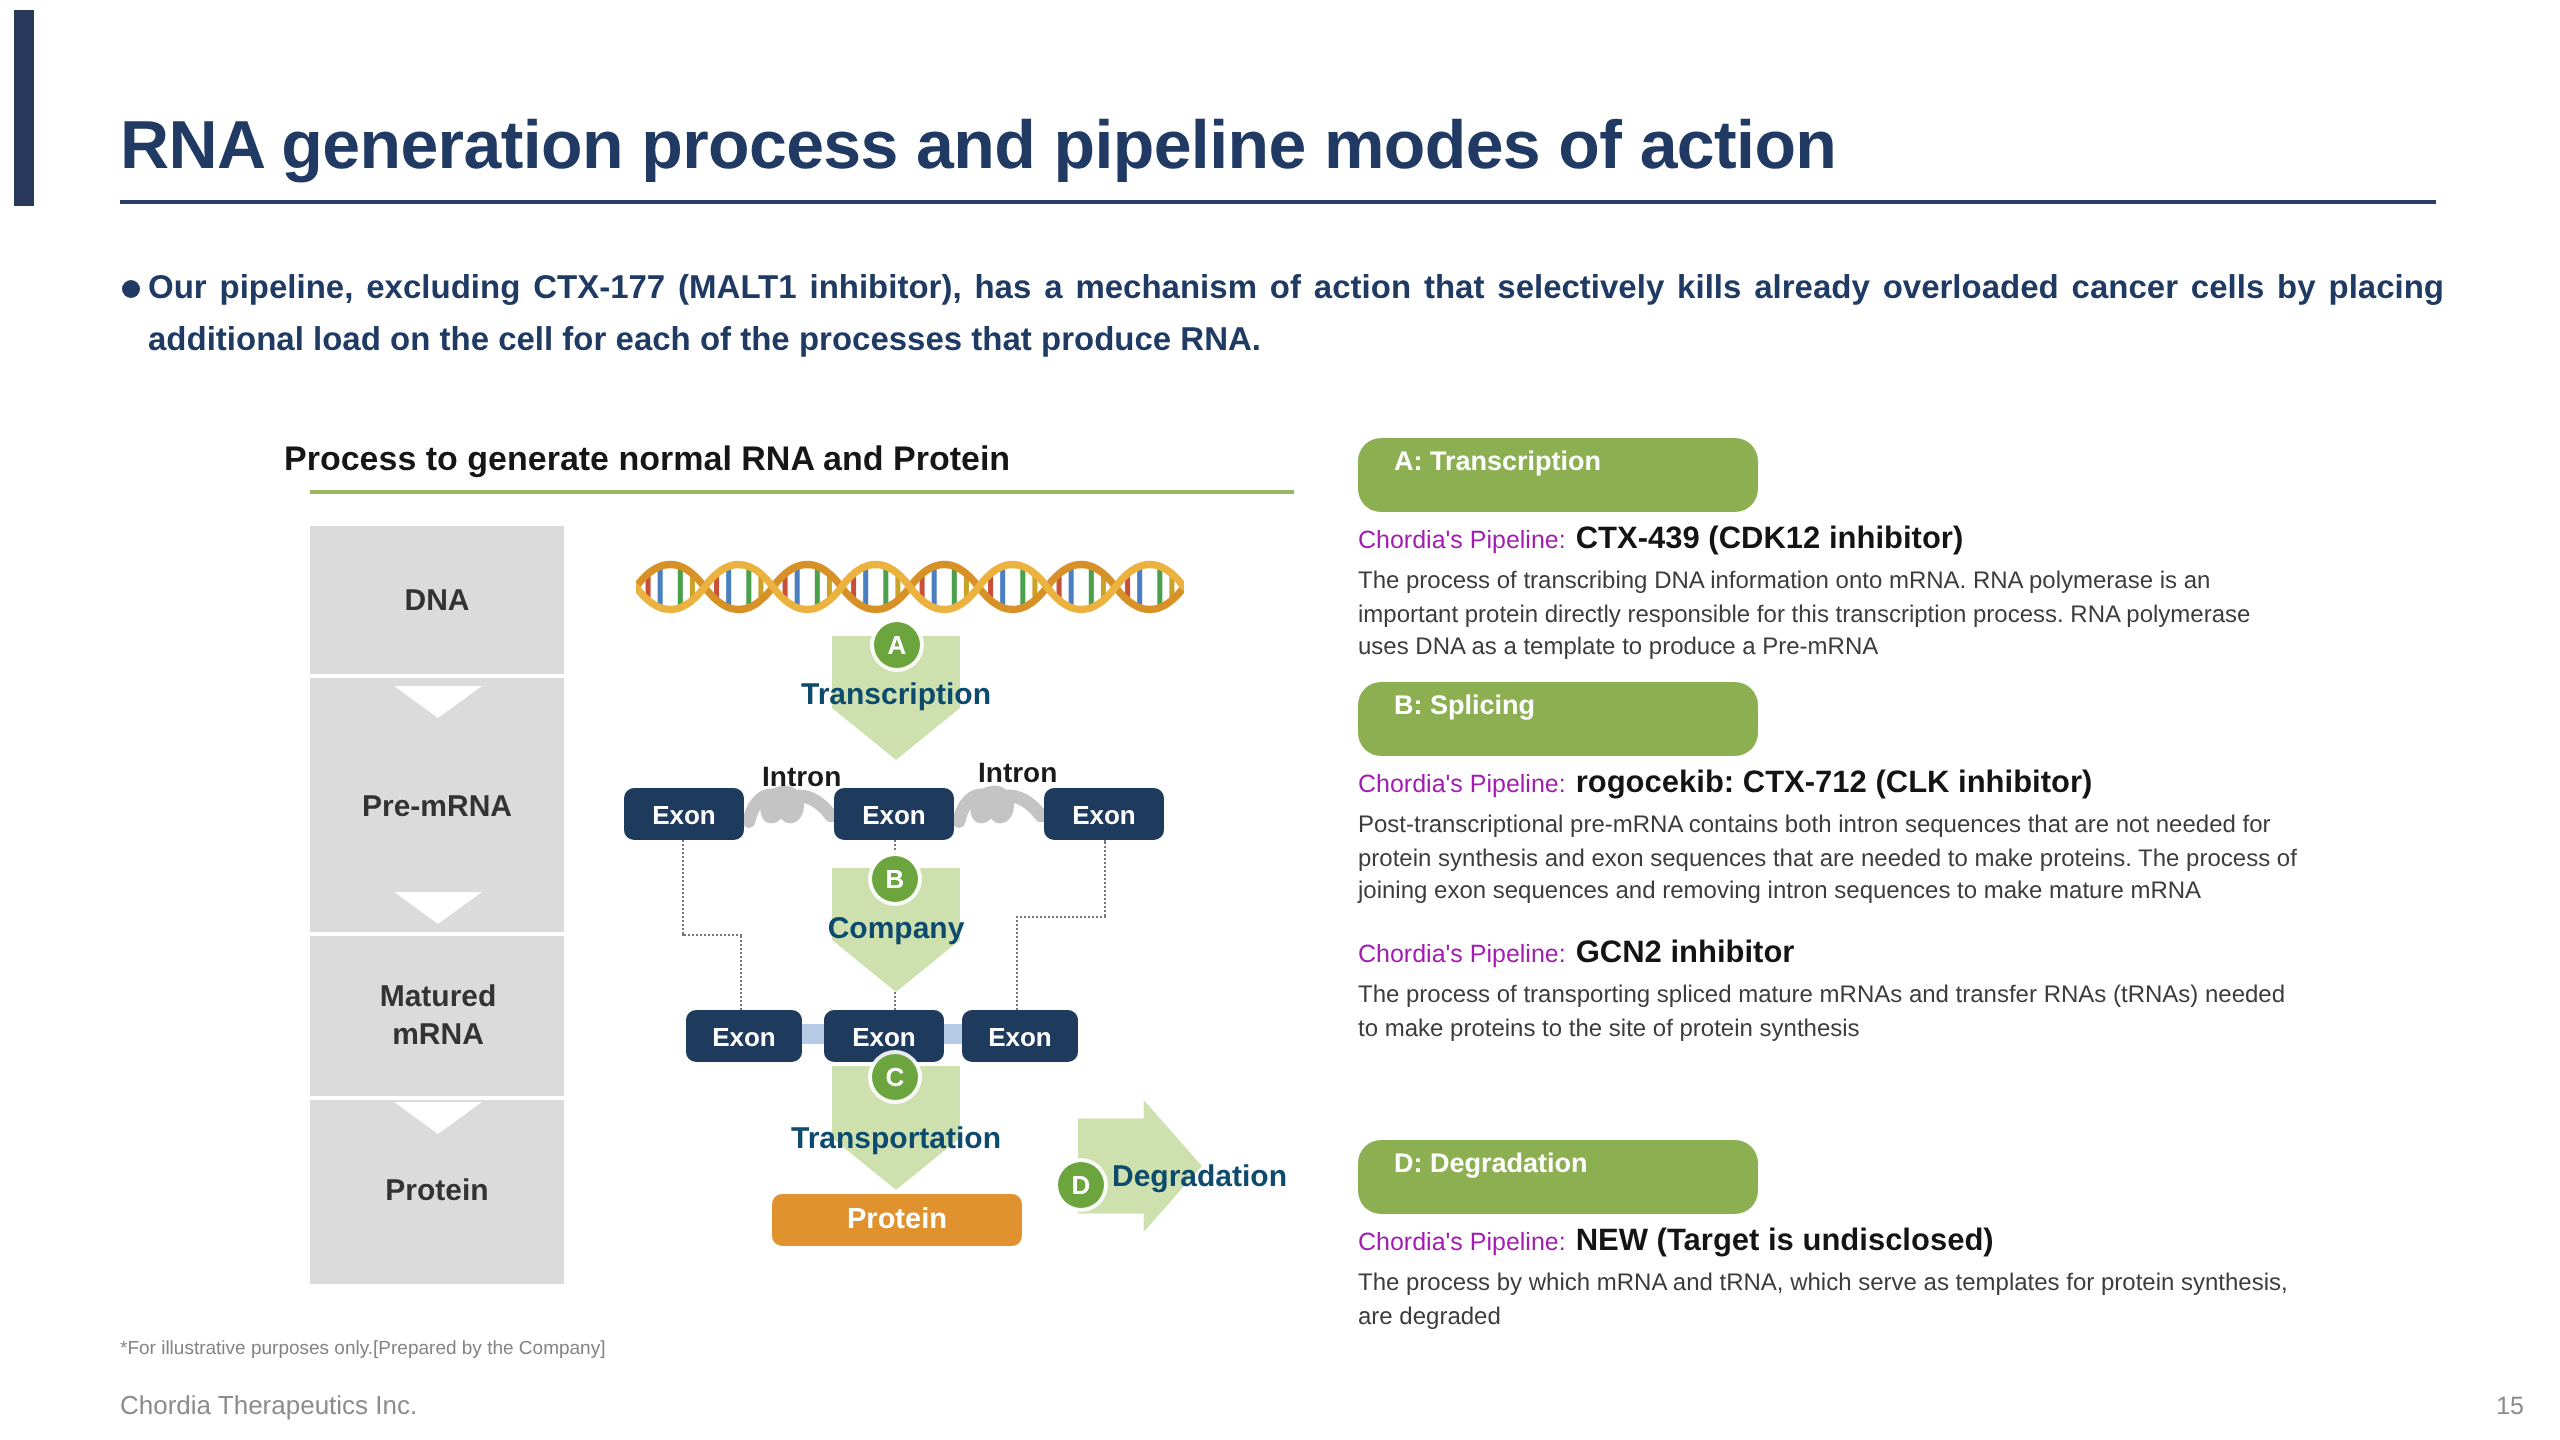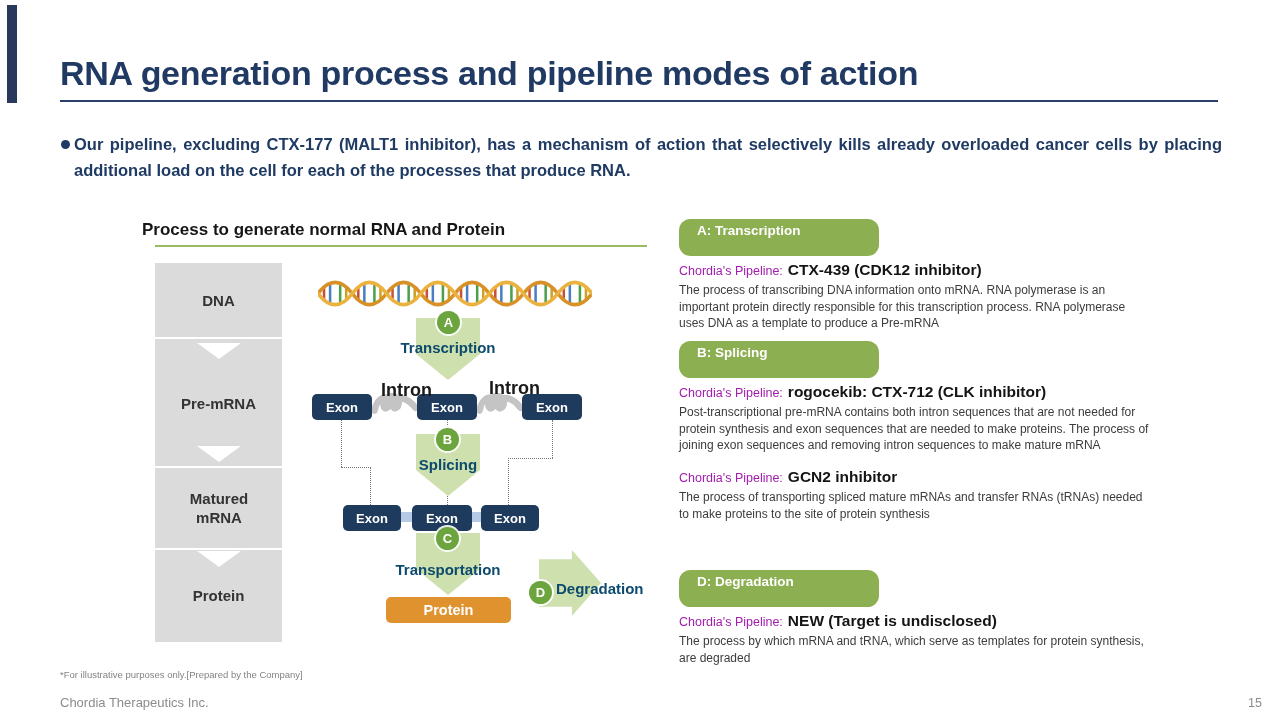--- a/index.html
+++ b/index.html
@@ -42,21 +42,21 @@
   .doth{position:absolute;border-top:1px dotted #777;height:0;z-index:1;}
 
   
   .arrow-down{position:absolute;background:var(--arrow);clip-path:polygon(0 0,100% 0,100% 58%,50% 100%,0 58%);z-index:2;}
   .arrow-right{position:absolute;background:var(--arrow);clip-path:polygon(0 14%,53% 14%,53% 0,100% 50%,53% 100%,53% 86%,0 86%);z-index:2;}
   .badge{position:absolute;width:23px;height:23px;border-radius:50%;background:var(--badge);color:#fff;font-weight:bold;font-size:13px;display:flex;align-items:center;justify-content:center;box-shadow:0 0 0 2px rgba(255,255,255,.9);z-index:4;}
   .step-label{position:absolute;font-weight:bold;font-size:15px;color:#0c4a6e;text-align:center;z-index:4;white-space:nowrap;}
 
   
   .exon{position:absolute;height:26px;background:var(--exon);border-radius:5px;color:#fff;font-weight:bold;font-size:13px;display:flex;align-items:center;justify-content:center;z-index:3;}
-  .intron-label{position:absolute;font-weight:bold;font-size:18px;color:#1a1a1a;z-index:4;}
+  .intron-label{position:absolute;font-weight:bold;font-size:14px;color:#1a1a1a;z-index:4;}
   .squiggle{position:absolute;z-index:2;}
   .mconn{position:absolute;top:512px;height:10px;background:var(--connector);z-index:2;}
 
   #protein-box{left:386px;top:597px;width:125px;height:26px;background:var(--protein);border-radius:5px;color:#fff;font-weight:bold;font-size:14.5px;display:flex;align-items:center;justify-content:center;z-index:3;}
 
   
   .section{position:absolute;left:679px;width:475px;}
   .pill{width:200px;height:37px;border-radius:11.5px;background:var(--pill);color:#fff;font-weight:bold;font-size:13.5px;line-height:23px;padding-left:18px;}
   .pipeline-line{margin-top:5px;white-space:nowrap;}
   .pipeline-prefix{font-size:12.5px;color:#a21caf;margin-right:5px;}
@@ -156,21 +156,21 @@
     <path d="M1,20 C4,5 16,2 17,11 C17.5,19 9,20 11,12 C13,2 26,2 27,11 C27.5,19 19,20 21,12 C23,3 36,5 45,17" fill="none" stroke="#c4c4c4" stroke-width="7" stroke-linecap="round"></path>
   </svg>
   <div class="intron-label" style="left:381px;top:380px">Intron</div>
   <div class="intron-label" style="left:489px;top:378px">Intron</div>
   <div class="exon" style="left:312px;top:394px;width:60px">Exon</div>
   <div class="exon" style="left:417px;top:394px;width:60px">Exon</div>
   <div class="exon" style="left:522px;top:394px;width:60px">Exon</div>
 
   <div class="arrow-down" style="left:416px;top:434px;width:64px;height:62px"></div>
   <div class="badge" style="left:436px;top:428px">B</div>
-  <div class="step-label" style="left:398px;top:456px;width:100px">Splicing</div>
+  <div class="step-label" style="left:398px;top:456px;width:100px">Company</div>
 
   <div class="mconn" style="left:399px;width:15px"></div>
   <div class="mconn" style="left:470px;width:13px"></div>
   <div class="exon" style="left:343px;top:505px;width:58px">Exon</div>
   <div class="exon" style="left:412px;top:505px;width:60px">Exon</div>
   <div class="exon" style="left:481px;top:505px;width:58px">Exon</div>
 
   <div class="arrow-down" style="left:416px;top:533px;width:64px;height:62px"></div>
   <div class="badge" style="left:436px;top:527px">C</div>
   <div class="step-label" style="left:378px;top:561px;width:140px">Transportation</div>

